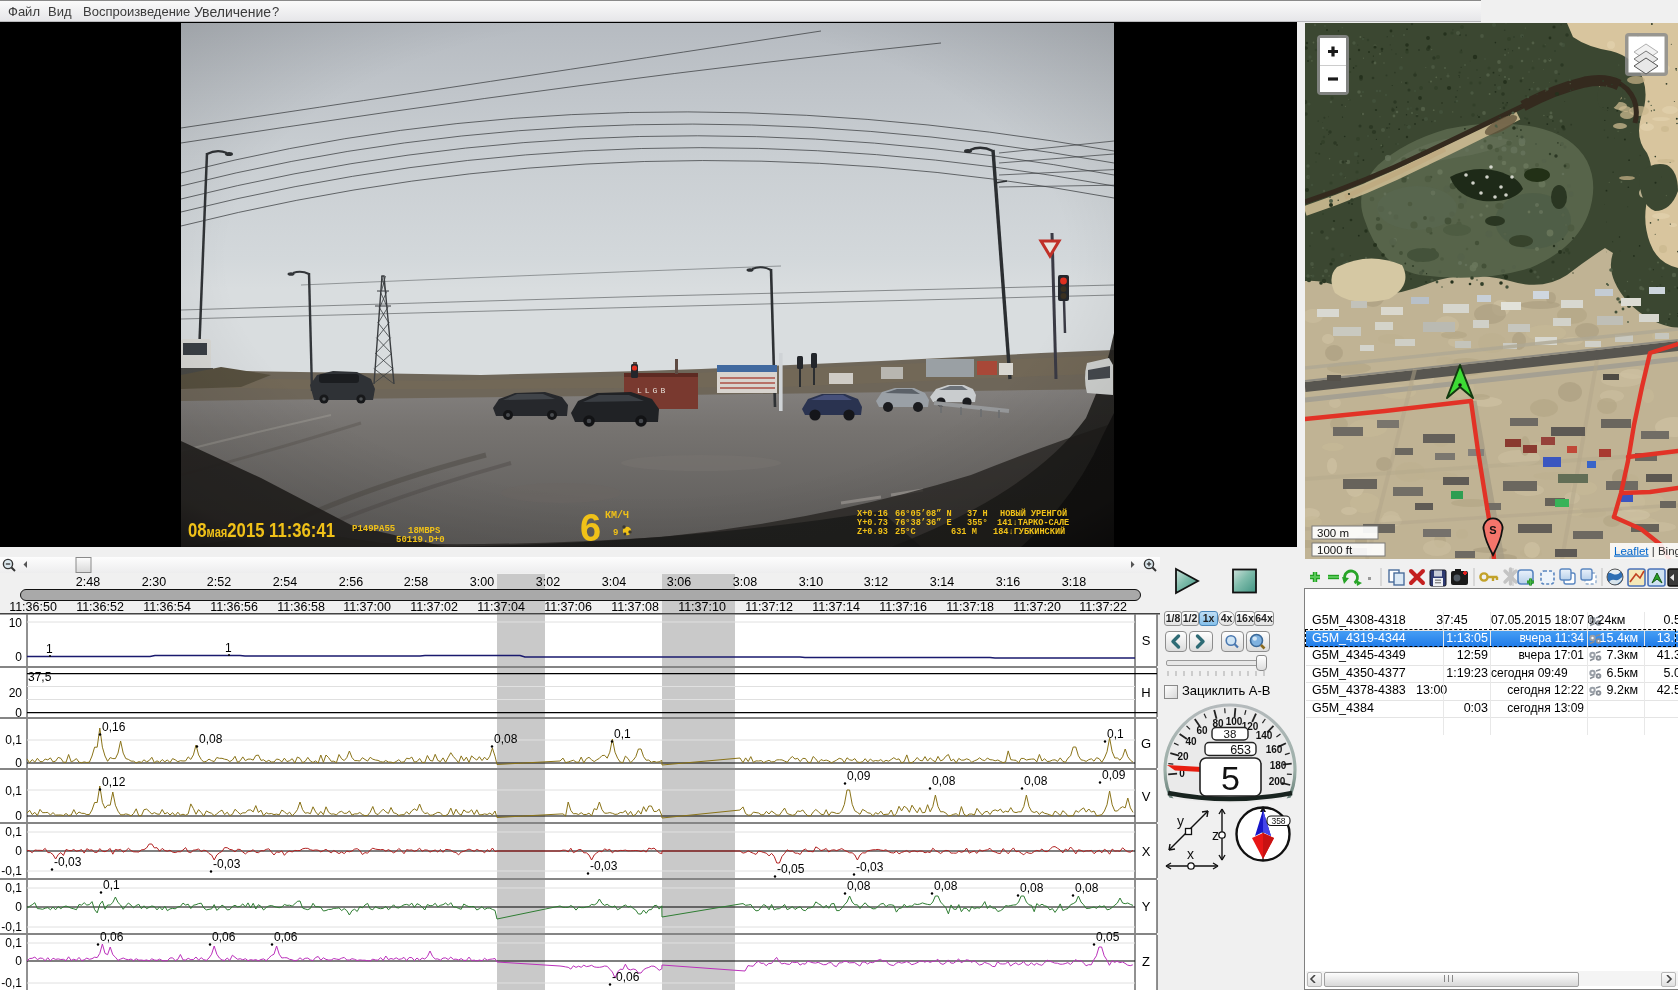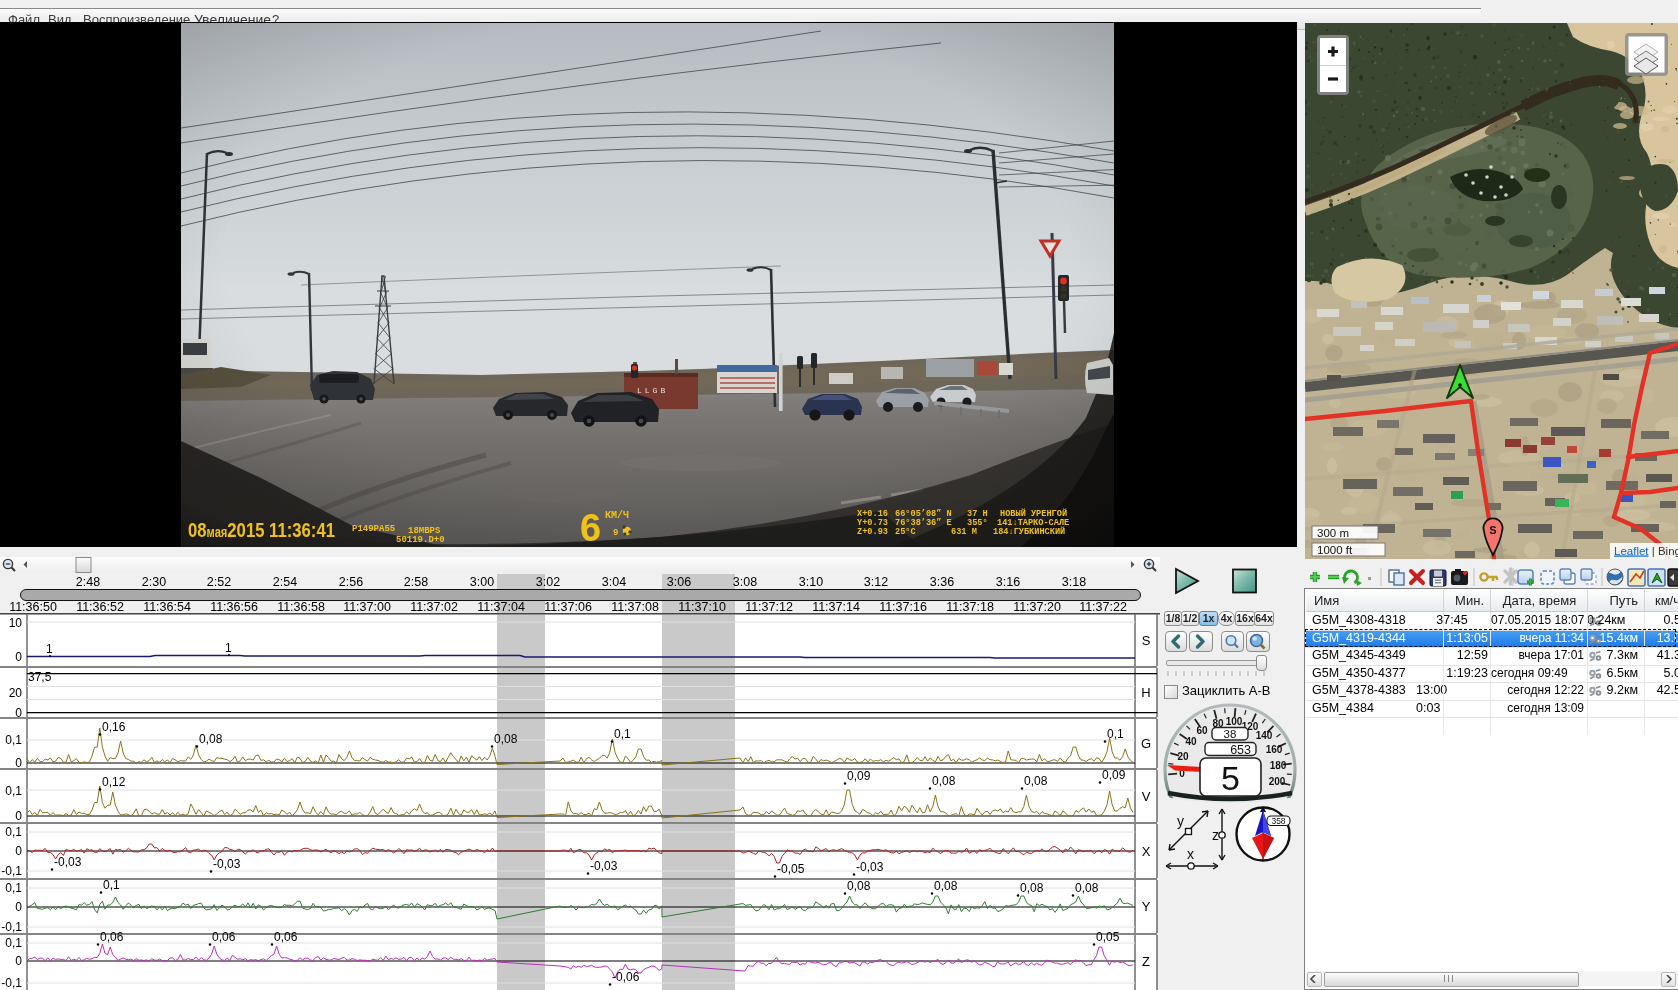--- a/index.html
+++ b/index.html
@@ -1,14 +1,14 @@
 <!DOCTYPE html>
 <html><head><meta charset="utf-8"><style>*{margin:0;padding:0;box-sizing:content-box}body{font-family:"Liberation Sans",sans-serif;}#root{position:relative;width:1678px;height:990px;background:#f0f0f0;overflow:hidden}.tl{position:absolute;font-size:12.5px;color:#000;text-align:center}</style></head><body>
 <div id="root">
-    <div style="position:absolute;left:0;top:8px;width:1481px;height:22px;background:linear-gradient(#fafafa,#e6e6e9);border-top:1px solid #8a8a8a;border-bottom:1px solid #b9b9bc;box-sizing:border-box">
+    <div style="position:absolute;left:0;top:0;width:1481px;height:22px;background:linear-gradient(#fafafa,#e6e6e9);border-top:1px solid #8a8a8a;border-bottom:1px solid #b9b9bc;box-sizing:border-box">
       <div style="position:absolute;left:8px;top:3px;font-size:13px;color:#3a3a3a">Файл</div>
       <div style="position:absolute;left:48px;top:3px;font-size:13px;color:#3a3a3a">Вид</div>
       <div style="position:absolute;left:83px;top:3px;font-size:13px;color:#3a3a3a">Воспроизведение</div>
       <div style="position:absolute;left:194px;top:3px;font-size:14px;color:#3a3a3a">Увеличение</div>
       <div style="position:absolute;left:272px;top:3px;font-size:13px;color:#3a3a3a">?</div>
     </div>
     <div style="position:absolute;left:0;top:22px;width:1297px;height:525px;background:#000"></div>
     <div style="position:absolute;left:181px;top:23px;width:933px;height:524px"><svg width="933" height="524" viewBox="0 0 933 524" font-family="Liberation Mono, monospace">
         <defs>
 <linearGradient id="sky" x1="0" y1="0" x2="0" y2="1">
@@ -1133,21 +1133,21 @@
     <div class="tl" style="left:255px;top:575px;width:60px">2:54</div>
     <div class="tl" style="left:321px;top:575px;width:60px">2:56</div>
     <div class="tl" style="left:386px;top:575px;width:60px">2:58</div>
     <div class="tl" style="left:452px;top:575px;width:60px">3:00</div>
     <div class="tl" style="left:518px;top:575px;width:60px">3:02</div>
     <div class="tl" style="left:584px;top:575px;width:60px">3:04</div>
     <div class="tl" style="left:649px;top:575px;width:60px">3:06</div>
     <div class="tl" style="left:715px;top:575px;width:60px">3:08</div>
     <div class="tl" style="left:781px;top:575px;width:60px">3:10</div>
     <div class="tl" style="left:846px;top:575px;width:60px">3:12</div>
-    <div class="tl" style="left:912px;top:575px;width:60px">3:36</div>
+    <div class="tl" style="left:912px;top:575px;width:60px">3:14</div>
     <div class="tl" style="left:978px;top:575px;width:60px">3:16</div>
     <div class="tl" style="left:1044px;top:575px;width:60px">3:18</div>
     <div style="position:absolute;left:20px;top:589px;width:1119px;height:10px;background:#a9a9a9;border:1.6px solid #111;border-radius:6px"></div>
     <div class="tl" style="left:0px;top:600px;width:66px">11:36:50</div>
     <div class="tl" style="left:67px;top:600px;width:66px">11:36:52</div>
     <div class="tl" style="left:134px;top:600px;width:66px">11:36:54</div>
     <div class="tl" style="left:201px;top:600px;width:66px">11:36:56</div>
     <div class="tl" style="left:268px;top:600px;width:66px">11:36:58</div>
     <div class="tl" style="left:334px;top:600px;width:66px">11:37:00</div>
     <div class="tl" style="left:401px;top:600px;width:66px">11:37:02</div>
@@ -1497,27 +1497,20 @@
       <path d="M305,18 q6,4 11,-1 q3,-3 3,-6 q-4,5 -8,4 q-5,-1 -6,3 Z" fill="#d8e4ec"></path>
       <circle cx="311" cy="12" r="8" fill="none" stroke="#555" stroke-width="1"></circle>
       <rect x="324" y="4" width="17" height="17" rx="2" fill="#f4e8b8" stroke="#4a72b8" stroke-width="1.6"></rect>
       <path d="M326,17 L332,9 L336,13 L340,6" stroke="#c04020" stroke-width="1.6" fill="none"></path>
       <rect x="344" y="4" width="17" height="17" rx="2" fill="#cfe2f2" stroke="#4a72b8" stroke-width="1.6"></rect>
       <path d="M348,18 l5,-10 l5,10 l-5,-4 Z" fill="#28a428" stroke="#115511" stroke-width="1"></path>
       <rect x="364" y="4" width="16" height="17" rx="2" fill="#3a3a3a" stroke="#111" stroke-width="1.4"></rect>
       <path d="M366,12.5 l4,-3.5 v7 Z M378,12.5 l-4,-3.5 v7 Z" fill="#e8e8e8"></path>
     </svg>
     <div style="position:absolute;left:1304px;top:588px;width:374px;height:400px;background:#fff;border-top:1.5px solid #808080;border-left:1.5px solid #808080;border-bottom:1.5px solid #808080"></div>
-    <div style="position:absolute;left:1306px;top:590px;width:372px;height:21px;background:linear-gradient(#fdfdfd,#e8ebef);border-bottom:1px solid #c8c8c8;overflow:hidden">
-      <div style="position:absolute;left:0px;top:0;width:137px;height:21px;line-height:21px;font-size:13px;color:#222;padding-left:8px;text-align:left;">Имя</div>
-      <div style="position:absolute;left:137px;top:0;width:47px;height:21px;line-height:21px;font-size:13px;color:#222;text-align:right;padding-right:6px;box-sizing:border-box;border-left:1px solid #d4d4d4;">Мин.</div>
-      <div style="position:absolute;left:184px;top:0;width:97px;height:21px;line-height:21px;font-size:13px;color:#222;text-align:center;border-left:1px solid #d4d4d4;">Дата, время</div>
-      <div style="position:absolute;left:281px;top:0;width:57px;height:21px;line-height:21px;font-size:13px;color:#222;text-align:right;padding-right:6px;box-sizing:border-box;border-left:1px solid #d4d4d4;">Путь</div>
-      <div style="position:absolute;left:338px;top:0;width:60px;height:21px;line-height:21px;font-size:13px;color:#222;text-align:right;padding-right:24px;box-sizing:border-box;border-left:1px solid #d4d4d4;">км/ч</div>
-    </div>
     <div style="position:absolute;left:1306px;top:612.0px;width:372px;height:17.5px;color:#000;font-size:12.5px;overflow:hidden;white-space:nowrap">
       <div style="position:absolute;left:6px;top:0;line-height:17.5px">G5M_4308-4318</div>
       <div style="position:absolute;left:110px;width:72px;text-align:center;line-height:17.5px">37:45</div>
       <div style="position:absolute;left:185px;width:93px;text-align:right;line-height:17.5px;font-size:12px">07.05.2015 18:07</div>
       <div style="position:absolute;left:282px;top:2px"><svg width="15" height="14">
           <circle cx="4.5" cy="6" r="3.2" fill="#9aa0a8"></circle>
           <circle cx="4.5" cy="6" r="1.2" fill="#fff"></circle>
           <circle cx="10.5" cy="9" r="2.8" fill="#878d95"></circle>
           <circle cx="10.5" cy="9" r="1" fill="#eee"></circle>
           <path d="M2,11.5 l4.5,-2 M8,4 l4.5,-1.5" stroke="#878d95" stroke-width="1.4"></path>
@@ -1576,21 +1569,21 @@
           <circle cx="4.5" cy="6" r="1.2" fill="#fff"></circle>
           <circle cx="10.5" cy="9" r="2.8" fill="#878d95"></circle>
           <circle cx="10.5" cy="9" r="1" fill="#eee"></circle>
           <path d="M2,11.5 l4.5,-2 M8,4 l4.5,-1.5" stroke="#878d95" stroke-width="1.4"></path>
         </svg></div>
       <div style="position:absolute;left:281px;width:51px;text-align:right;line-height:17.5px">9.2км</div>
       <div style="position:absolute;left:338px;width:37px;text-align:right;line-height:17.5px">42.5</div>
     </div>
     <div style="position:absolute;left:1306px;top:699.5px;width:372px;height:17.5px;color:#000;font-size:12.5px;overflow:hidden;white-space:nowrap">
       <div style="position:absolute;left:6px;top:0;line-height:17.5px">G5M_4384</div>
-      <div style="position:absolute;left:110px;width:72px;text-align:left;line-height:17.5px">0:03</div>
+      <div style="position:absolute;left:110px;width:72px;text-align:right;line-height:17.5px">0:03</div>
       <div style="position:absolute;left:185px;width:93px;text-align:right;line-height:17.5px;font-size:12px">сегодня 13:09</div>
       <div style="position:absolute;left:281px;width:51px;text-align:right;line-height:17.5px"></div>
       <div style="position:absolute;left:338px;width:37px;text-align:right;line-height:17.5px"></div>
     </div>
     <div style="position:absolute;left:1306px;top:629.5px;width:372px;height:1px;background:#e4e4e4"></div>
     <div style="position:absolute;left:1306px;top:647.0px;width:372px;height:1px;background:#e4e4e4"></div>
     <div style="position:absolute;left:1306px;top:664.5px;width:372px;height:1px;background:#e4e4e4"></div>
     <div style="position:absolute;left:1306px;top:682.0px;width:372px;height:1px;background:#e4e4e4"></div>
     <div style="position:absolute;left:1306px;top:699.5px;width:372px;height:1px;background:#e4e4e4"></div>
     <div style="position:absolute;left:1306px;top:717.0px;width:372px;height:1px;background:#e4e4e4"></div>

